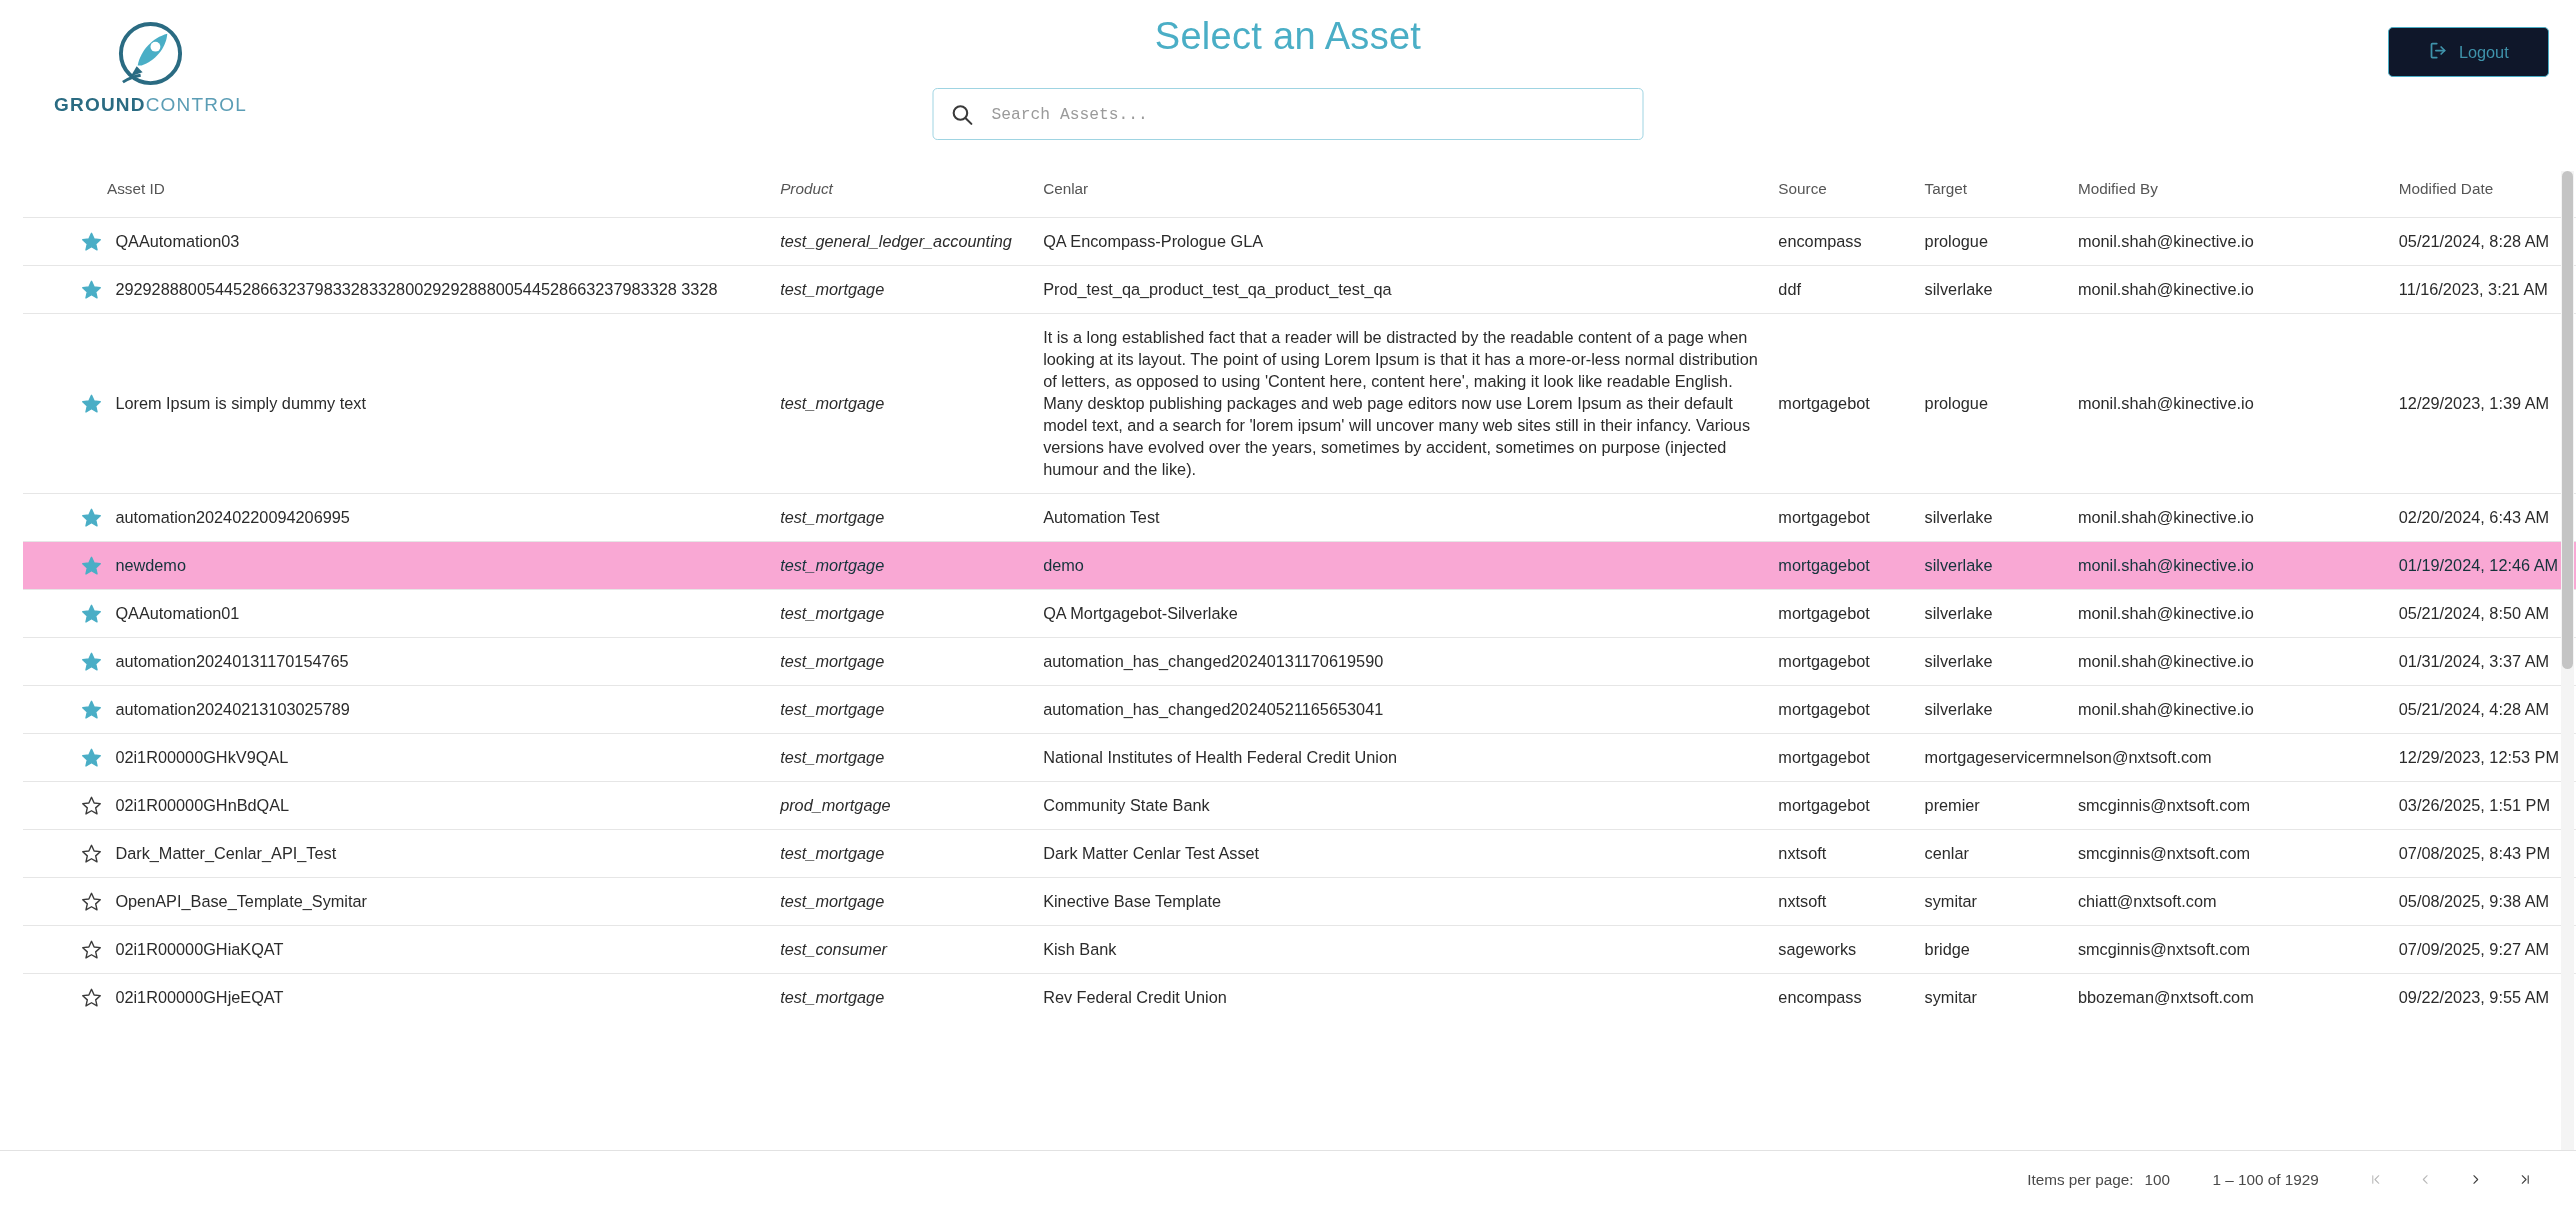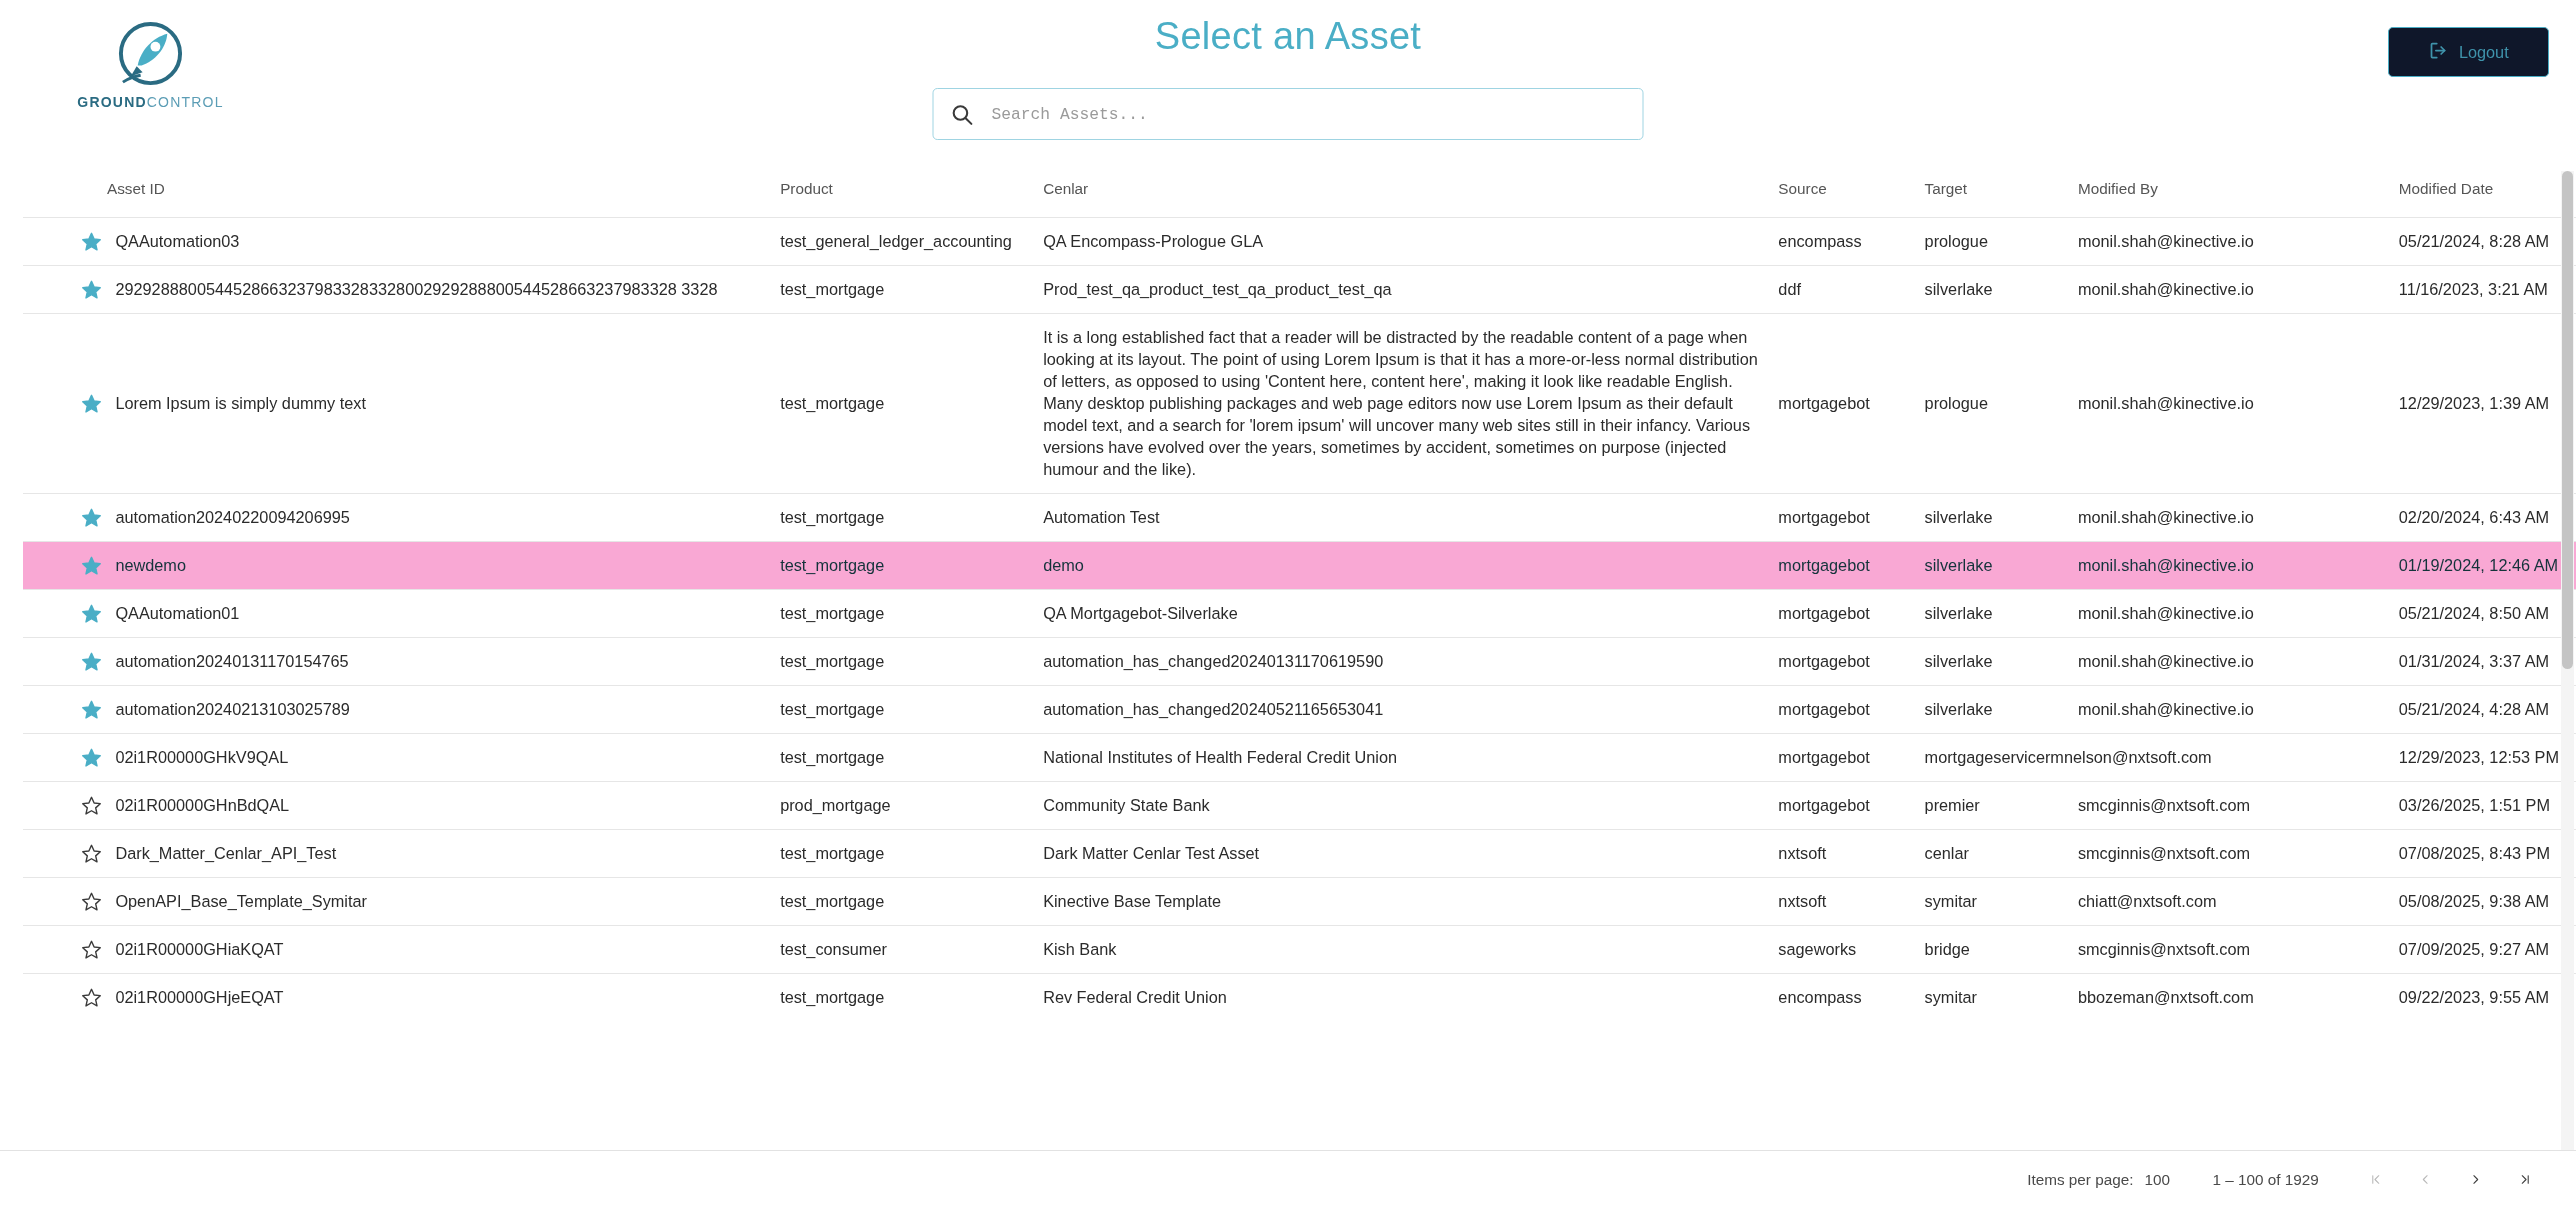--- a/index.html
+++ b/index.html
@@ -24,21 +24,21 @@
   }
   .logo-wrap {
     position: absolute;
     left: 88px; top: 21px;
     width: 125px; height: 105px;
     display: flex; flex-direction: column; align-items: center;
   }
   .logo-mark { width: 79px; height: 71px; }
   .logo-text {
     margin-top: 1.9px;
-    font-size: 14px;
+    font-size: 19px;
     letter-spacing: 1.2px;
     color: #2a6b82;
     font-weight: 700;
   }
   .logo-text .light { color: #5b9db5; font-weight: 400; }
 
   .page-title {
     position: absolute;
     left: 0; right: 0; top: 15.3px;
     text-align: center;
@@ -115,21 +115,21 @@
     color: #2b2b2b;
     padding: 12.5px 7.7px;
     border-top: 1px solid #e6e6e6;
     vertical-align: middle;
   }
   tr.selected td {
     background: #f9a8d4;
     color: #14333b;
   }
   .col-asset   { width: 738px; padding-left: 58px !important; }
-  .col-product { width: 259px; }
+  .col-product { width: 259px; font-style: italic; }
   .col-company { width: 724px; }
   .col-source  { width: 144px; }
   .col-target  { width: 151px; }
   .col-modby   { width: 316px; }
   .col-moddate { width: 182px; }
 
   th.col-asset { padding-left: 84px !important; }
 
   .asset-cell {
     display: flex; align-items: center; gap: 13.4px;

